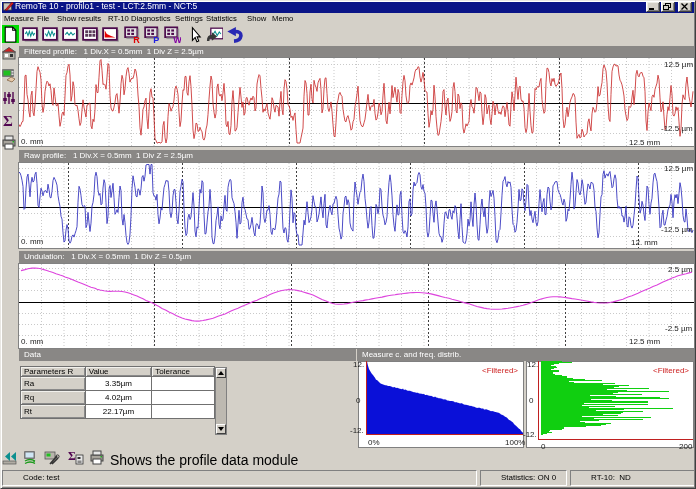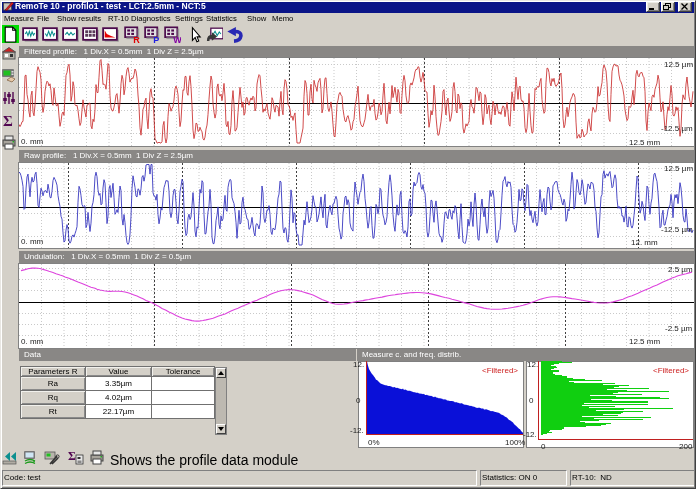--- a/index.html
+++ b/index.html
@@ -1,30 +1,30 @@
 <!DOCTYPE html>
 <html><head><meta charset="utf-8"><style>
 *{margin:0;padding:0;box-sizing:border-box}
 html,body{width:696px;height:489px;overflow:hidden}
 body{font-family:"Liberation Sans",sans-serif;font-size:8px;background:#d4d0c8;position:relative;color:#000}
 .abs{position:absolute}
-.titlebar{position:absolute;left:1px;top:0px;width:694px;height:13px;background:#0a1487;color:#fff;font-weight:bold;font-size:8.5px;line-height:12px}
+.titlebar{position:absolute;left:1px;top:0px;width:694px;height:13px;background:#0a1487;color:#fff;font-weight:normal;font-size:8.5px;line-height:12px}
 .titletxt{position:absolute;left:14px;top:0px;white-space:nowrap}
 .tbtn{position:absolute;top:1px;width:14px;height:11px;background:#d4d0c8;border:1px solid;border-color:#fff #404040 #404040 #fff;box-shadow:inset 1px 1px 0 #ecebe5, inset -1px -1px 0 #808080}
 .menubar{position:absolute;left:0;top:13px;width:696px;height:12px;font-size:7.7px}
 .menubar span{position:absolute;top:0;line-height:12px}
 .toolbar{position:absolute;left:0;top:25px;width:696px;height:20px}
 .tb{position:absolute;top:0;width:20px;height:20px}
 .hdr{position:absolute;background:#898785;color:#fff;font-size:8px;line-height:12px;white-space:nowrap;overflow:hidden;height:12px;padding-left:5px}
 .lbl{position:absolute;font-size:8px;color:#1c1c1c;white-space:nowrap;line-height:9px}
-.stat{position:absolute;top:3px;height:16px;border:1px solid;border-color:#808080 #fff #fff #808080;font-size:8px;line-height:14px;padding-left:1px;white-space:nowrap}
+.stat{position:absolute;top:3px;height:16px;border:1px solid;border-color:#808080 #fff #fff #808080;font-size:8px;line-height:14px;padding-left:20px;white-space:nowrap}
 table.data{border-collapse:collapse;font-size:8px;table-layout:fixed}
 table.data td{border:1px solid #707070;height:14px;padding:0 3px;background:#fff;overflow:hidden}
 table.data tr.h td{height:10px}
-table.data td.p{background:#d4d0c8;text-align:center;box-shadow:inset 1px 1px 0 #f2f1ed, inset -1px -1px 0 #8a8a8a}
+table.data td.p{background:#d4d0c8;box-shadow:inset 1px 1px 0 #f2f1ed, inset -1px -1px 0 #8a8a8a}
 table.data td.v{text-align:center}
 </style></head><body>
 <div class="abs" style="left:0;top:0;width:696px;height:489px;border:1px solid;border-color:#e8e6e2 #404040 #404040 #e8e6e2;box-shadow:inset 1px 1px 0 #fff, inset -1px -1px 0 #808080;z-index:50;pointer-events:none"></div>
 <div class="titlebar">
     <svg class="abs" style="left:2px;top:1px" width="11" height="11" viewBox="0 0 11 11">
       <rect x="0.5" y="2" width="8" height="7" fill="#c8c4bc" stroke="#444" stroke-width="0.8"></rect>
       <path d="M2,9 L9,1 L10.5,2.5 L4,9.5 Z" fill="#d02020" stroke="#600" stroke-width="0.5"></path>
     </svg>
     <span class="titletxt">RemoTe 10 - profilo1 - test - LCT:2.5mm - NCT:5</span>
     <div class="tbtn" style="left:645px"><svg width="12" height="9">

